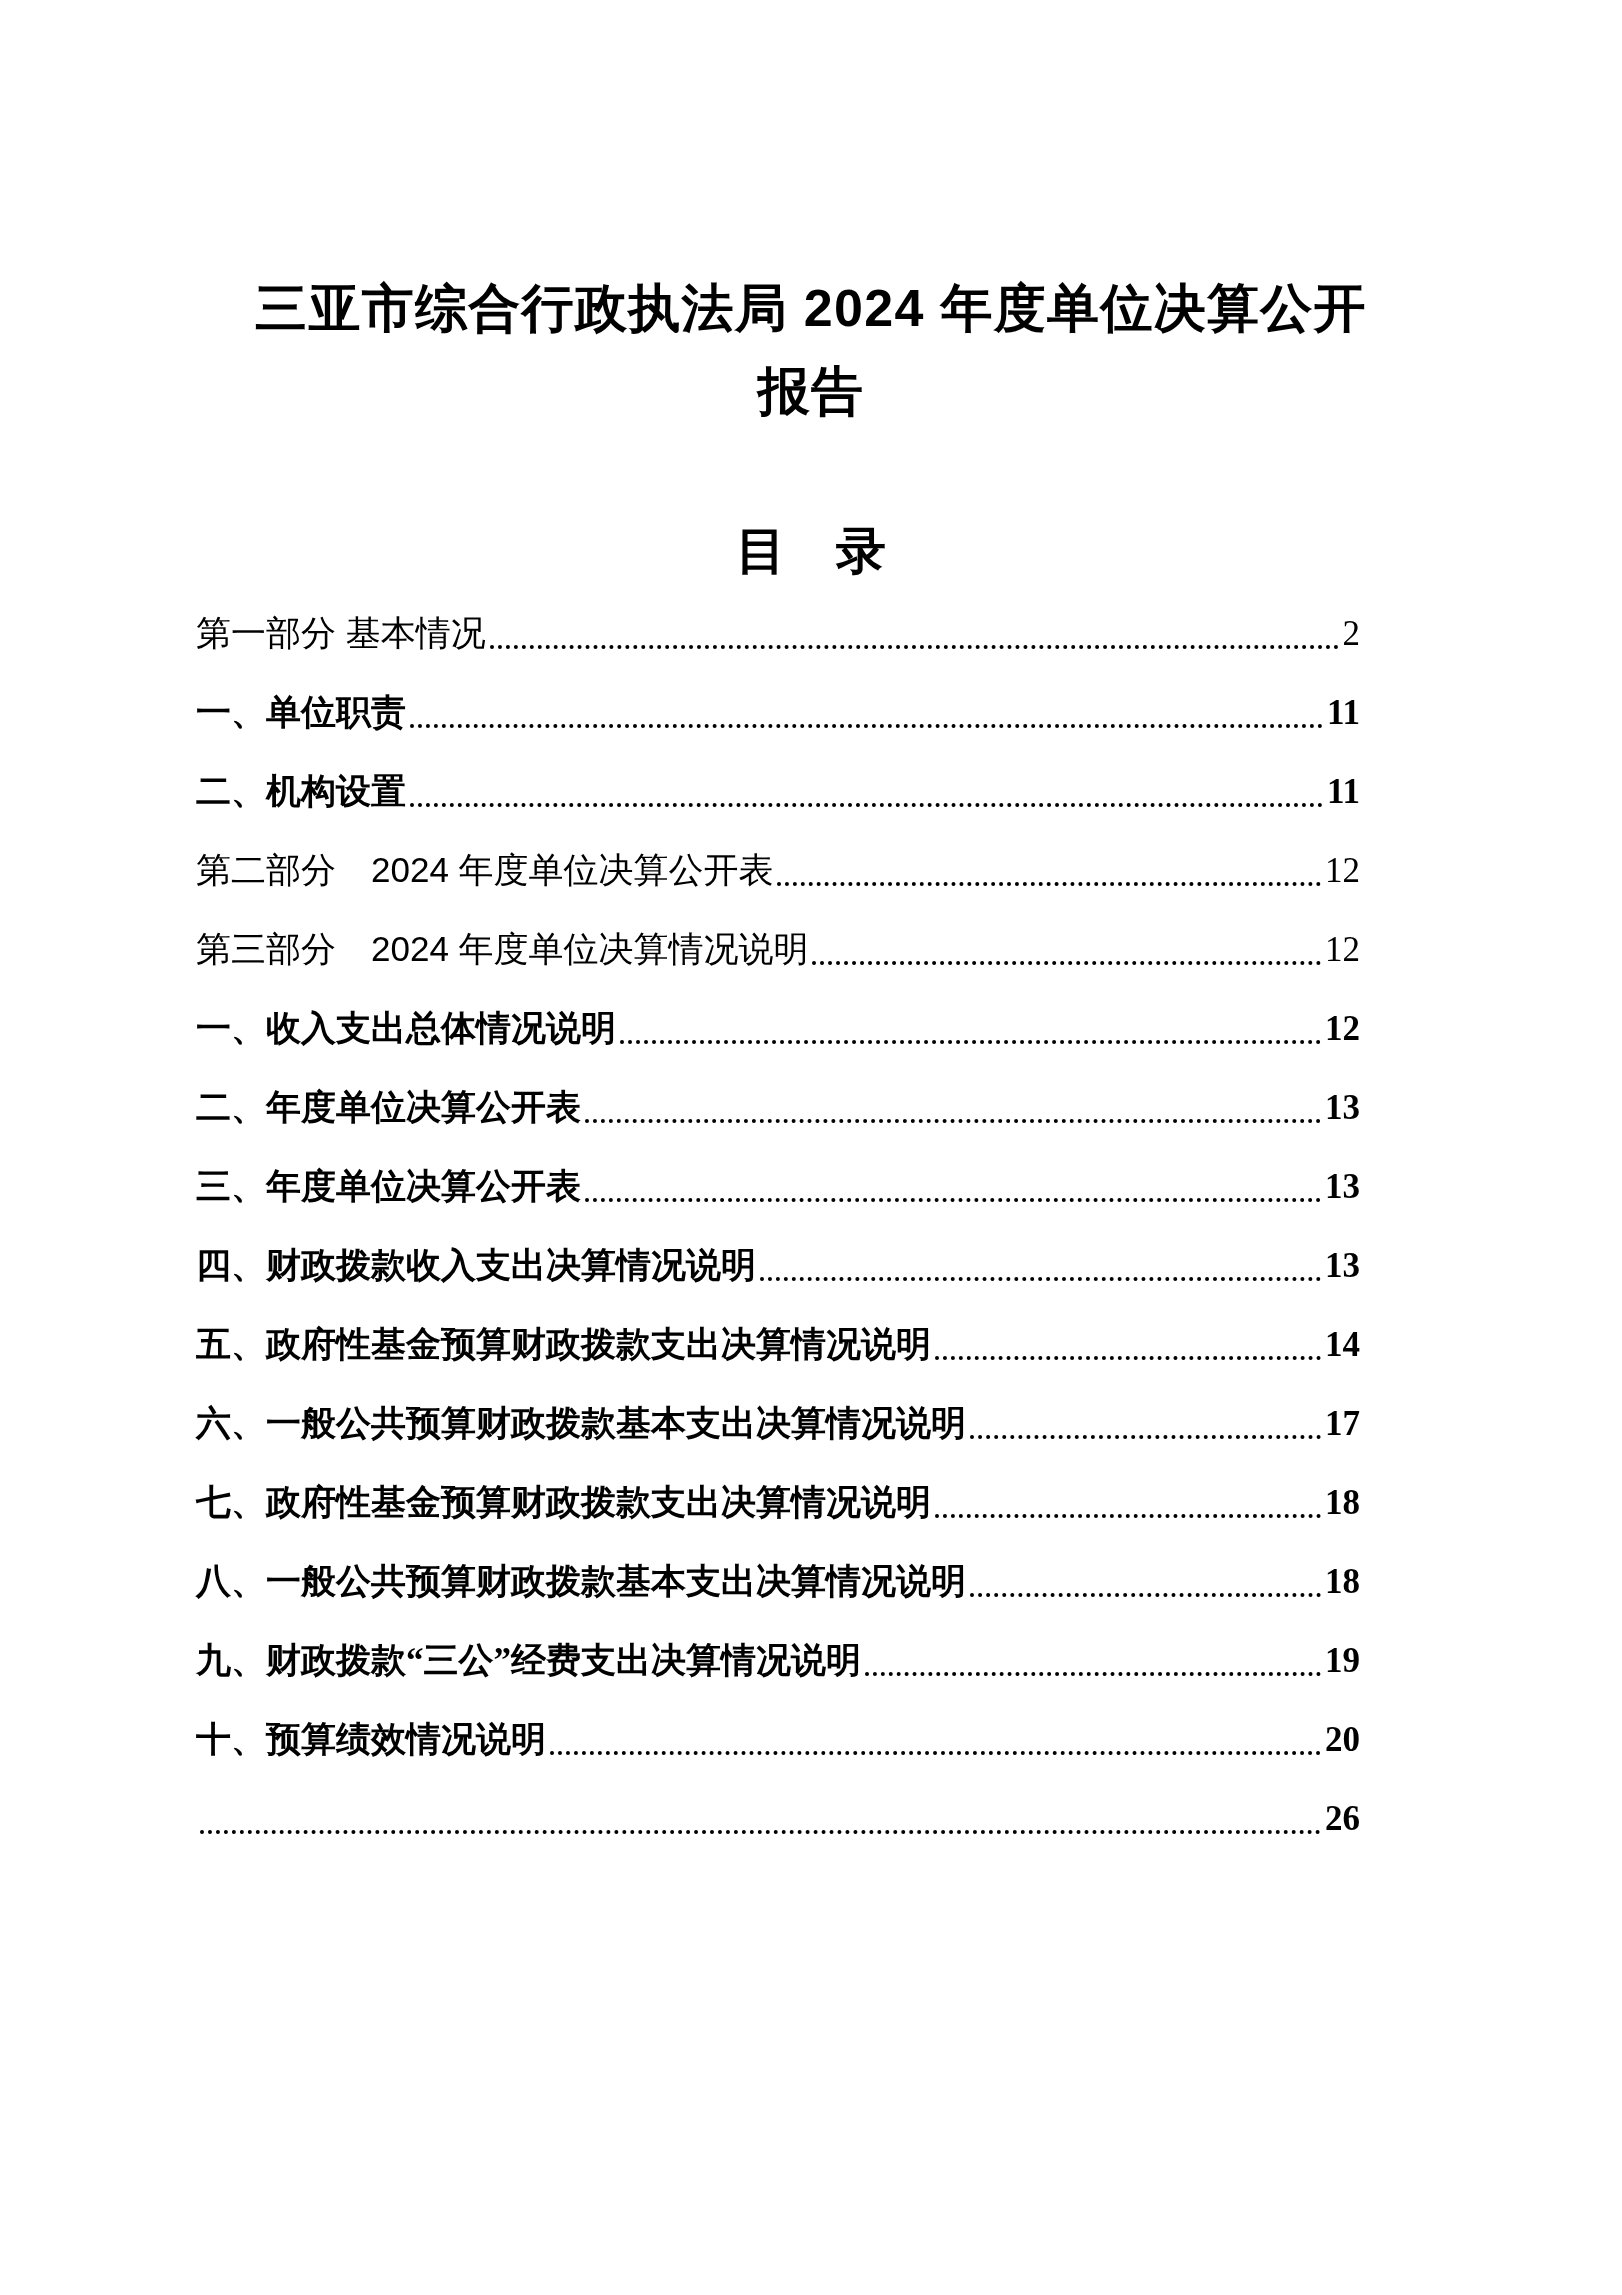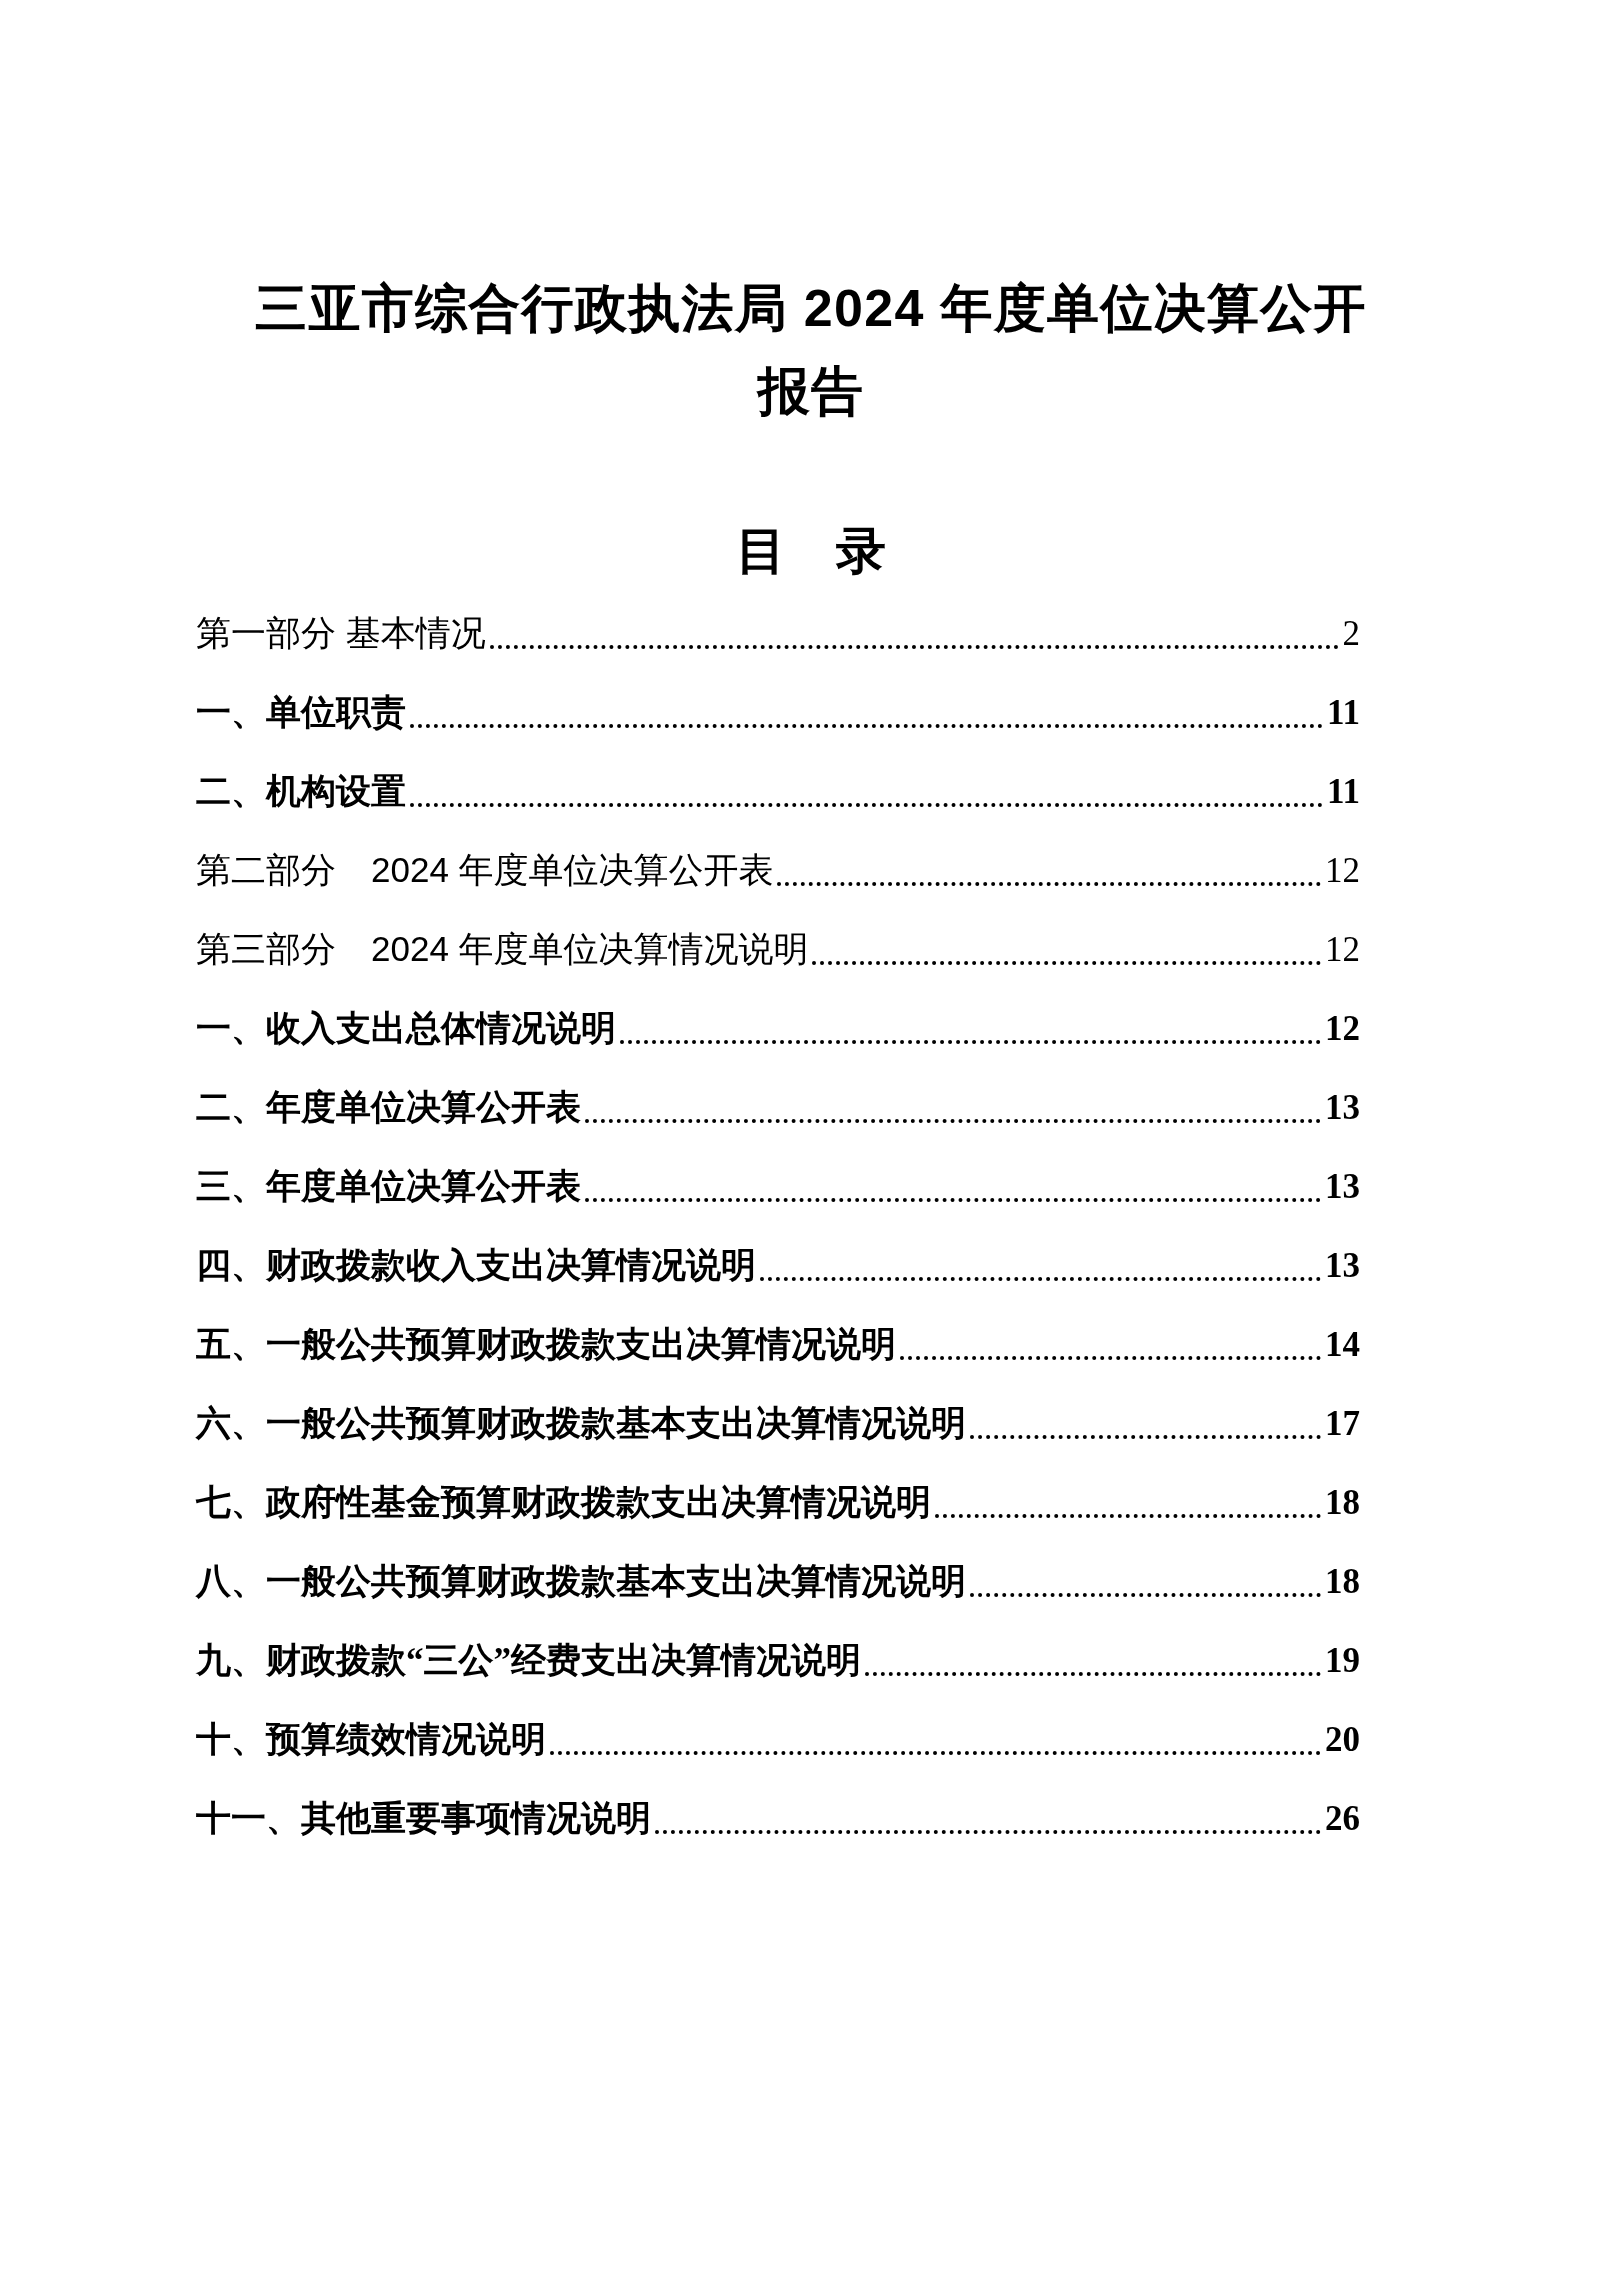--- a/index.html
+++ b/index.html
@@ -128,21 +128,21 @@
         <span class="toc-label">三、年度单位决算公开表</span>
         <span class="toc-dots"></span>
         <span class="toc-page">13</span>
       </div>
       <div class="toc-row">
         <span class="toc-label">四、财政拨款收入支出决算情况说明</span>
         <span class="toc-dots"></span>
         <span class="toc-page">13</span>
       </div>
       <div class="toc-row">
-        <span class="toc-label">五、一般公共预算财政拨款支出决算情况说明</span>
+        <span class="toc-label">五、政府性基金预算财政拨款支出决算情况说明</span>
         <span class="toc-dots"></span>
         <span class="toc-page">14</span>
       </div>
       <div class="toc-row">
         <span class="toc-label">六、一般公共预算财政拨款基本支出决算情况说明</span>
         <span class="toc-dots"></span>
         <span class="toc-page">17</span>
       </div>
       <div class="toc-row">
         <span class="toc-label">七、政府性基金预算财政拨款支出决算情况说明</span>
@@ -158,21 +158,20 @@
         <span class="toc-label">九、财政拨款“三公”经费支出决算情况说明</span>
         <span class="toc-dots"></span>
         <span class="toc-page">19</span>
       </div>
       <div class="toc-row">
         <span class="toc-label">十、预算绩效情况说明</span>
         <span class="toc-dots"></span>
         <span class="toc-page">20</span>
       </div>
       <div class="toc-row">
-        <span class="toc-label">十一、其他重要事项情况说明</span>
         <span class="toc-dots"></span>
         <span class="toc-page">26</span>
       </div>
     </div>
 
   <div class="footer-page-number">—1—</div>
 
 </div>
 
 

